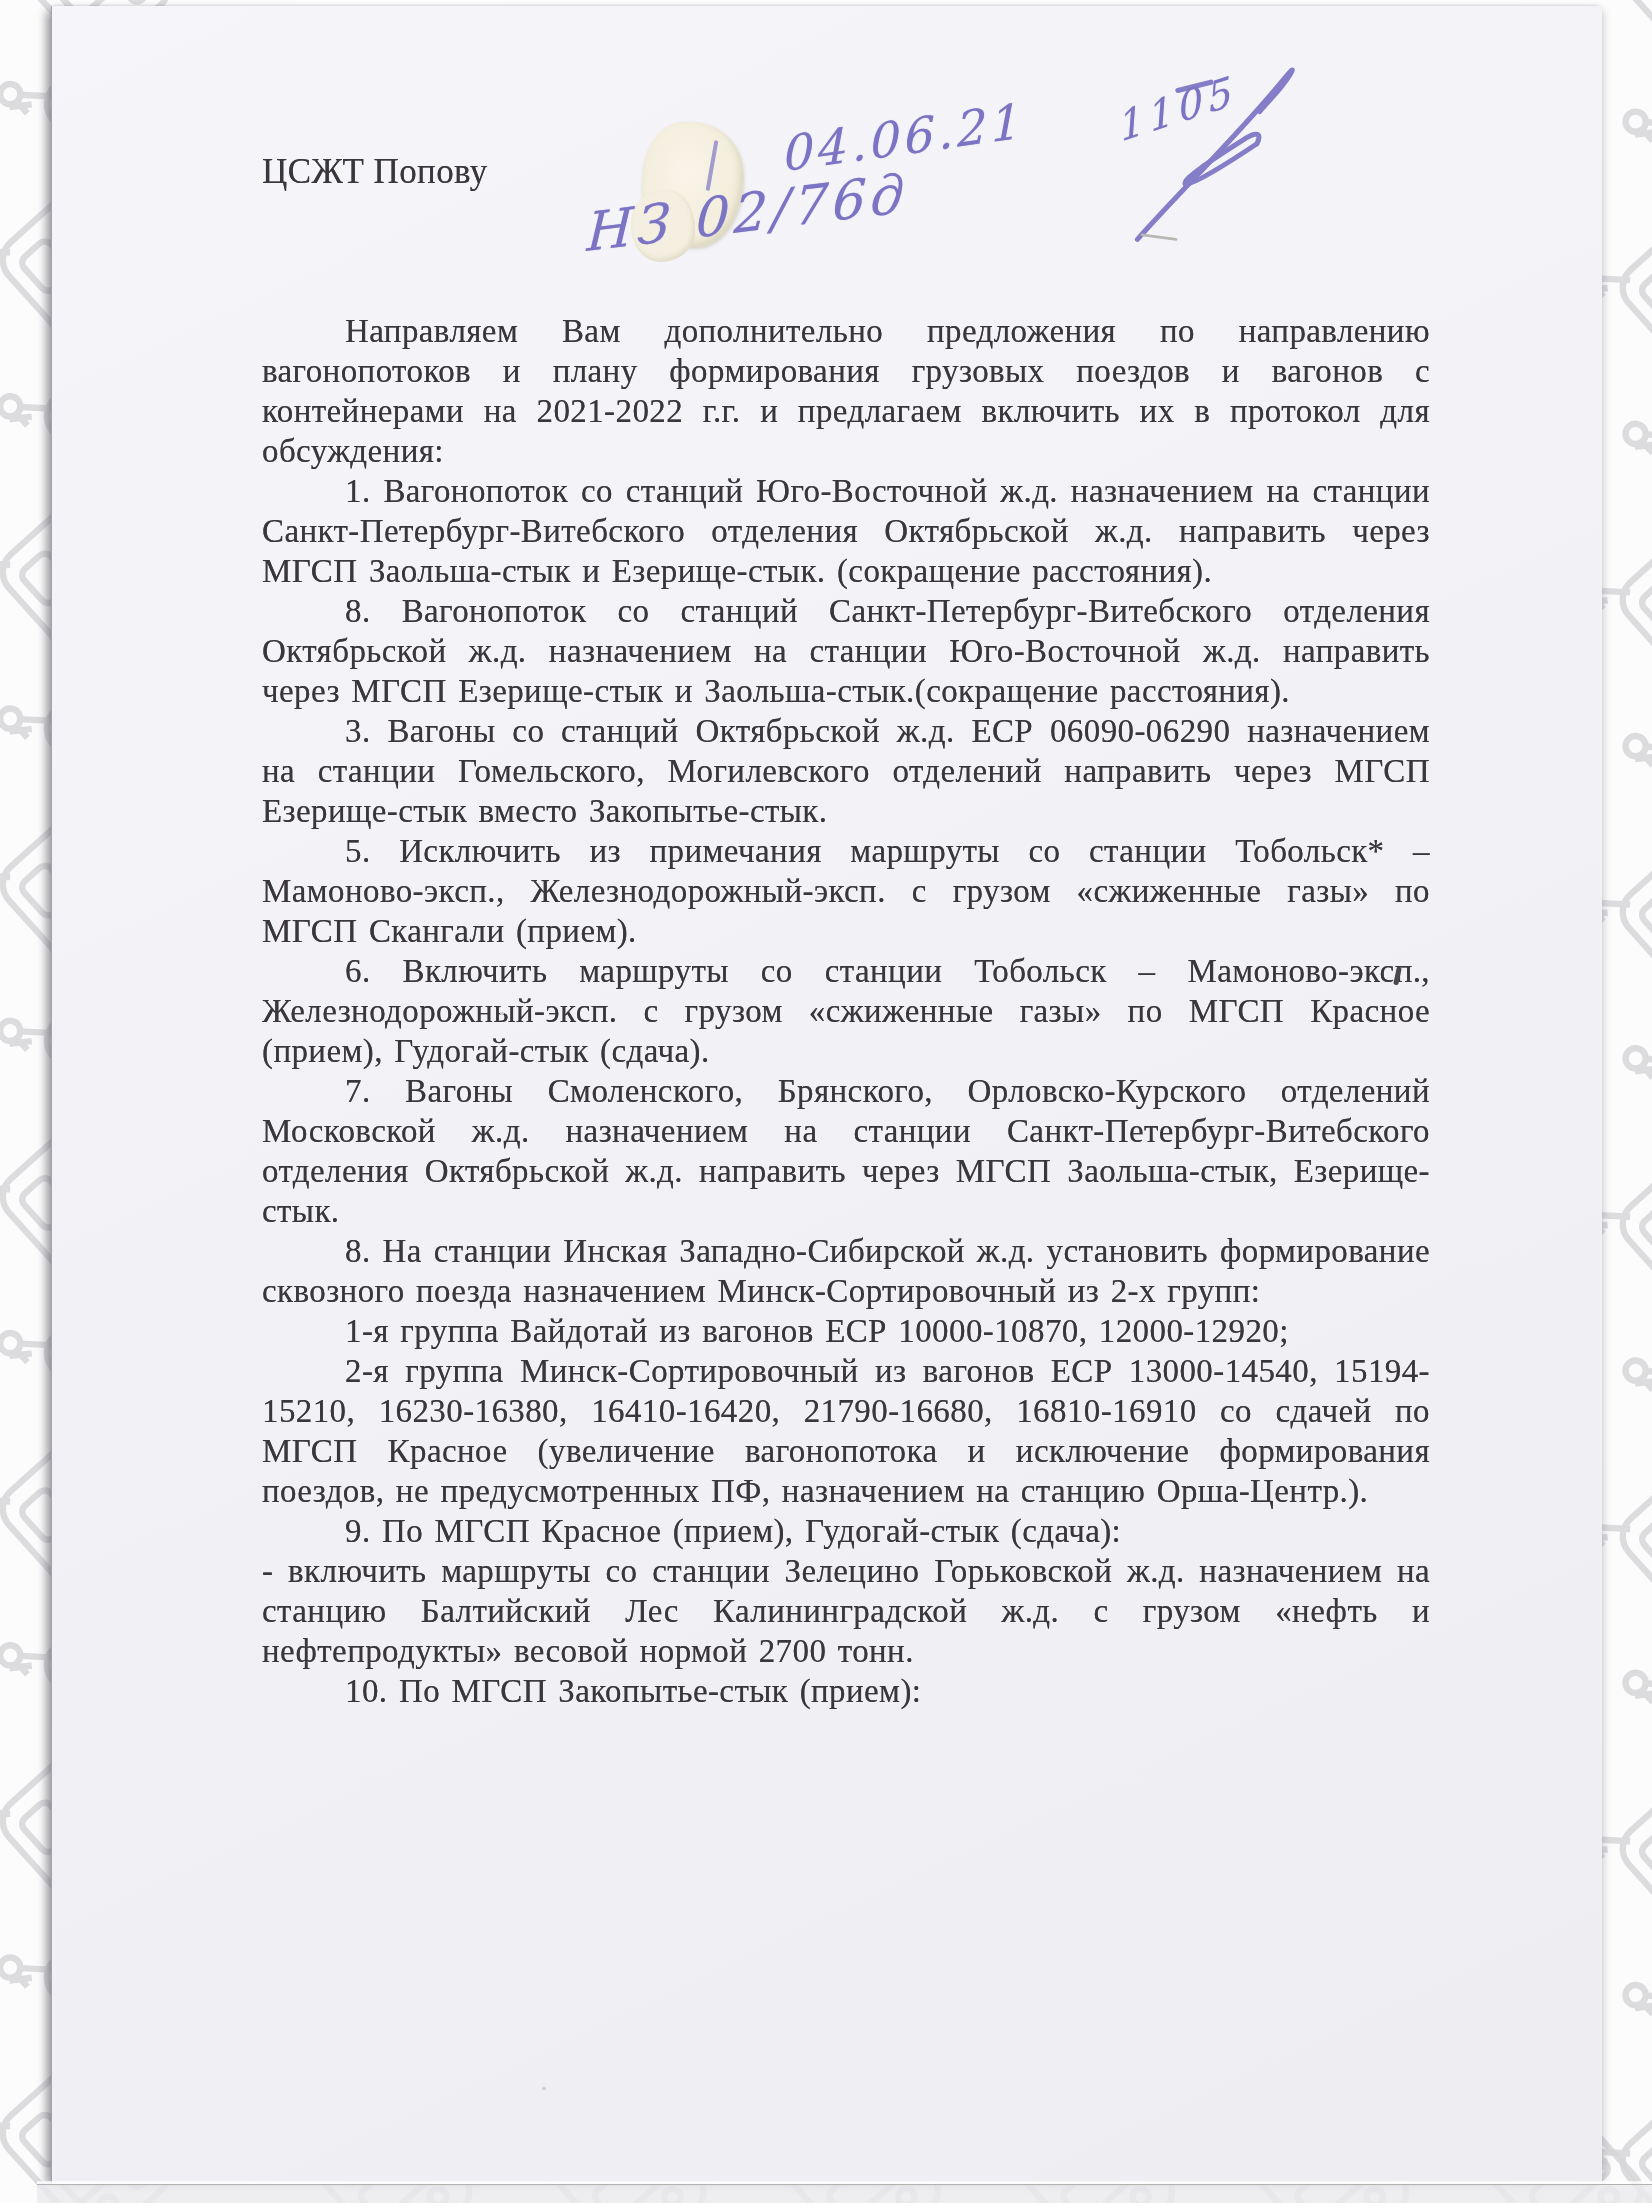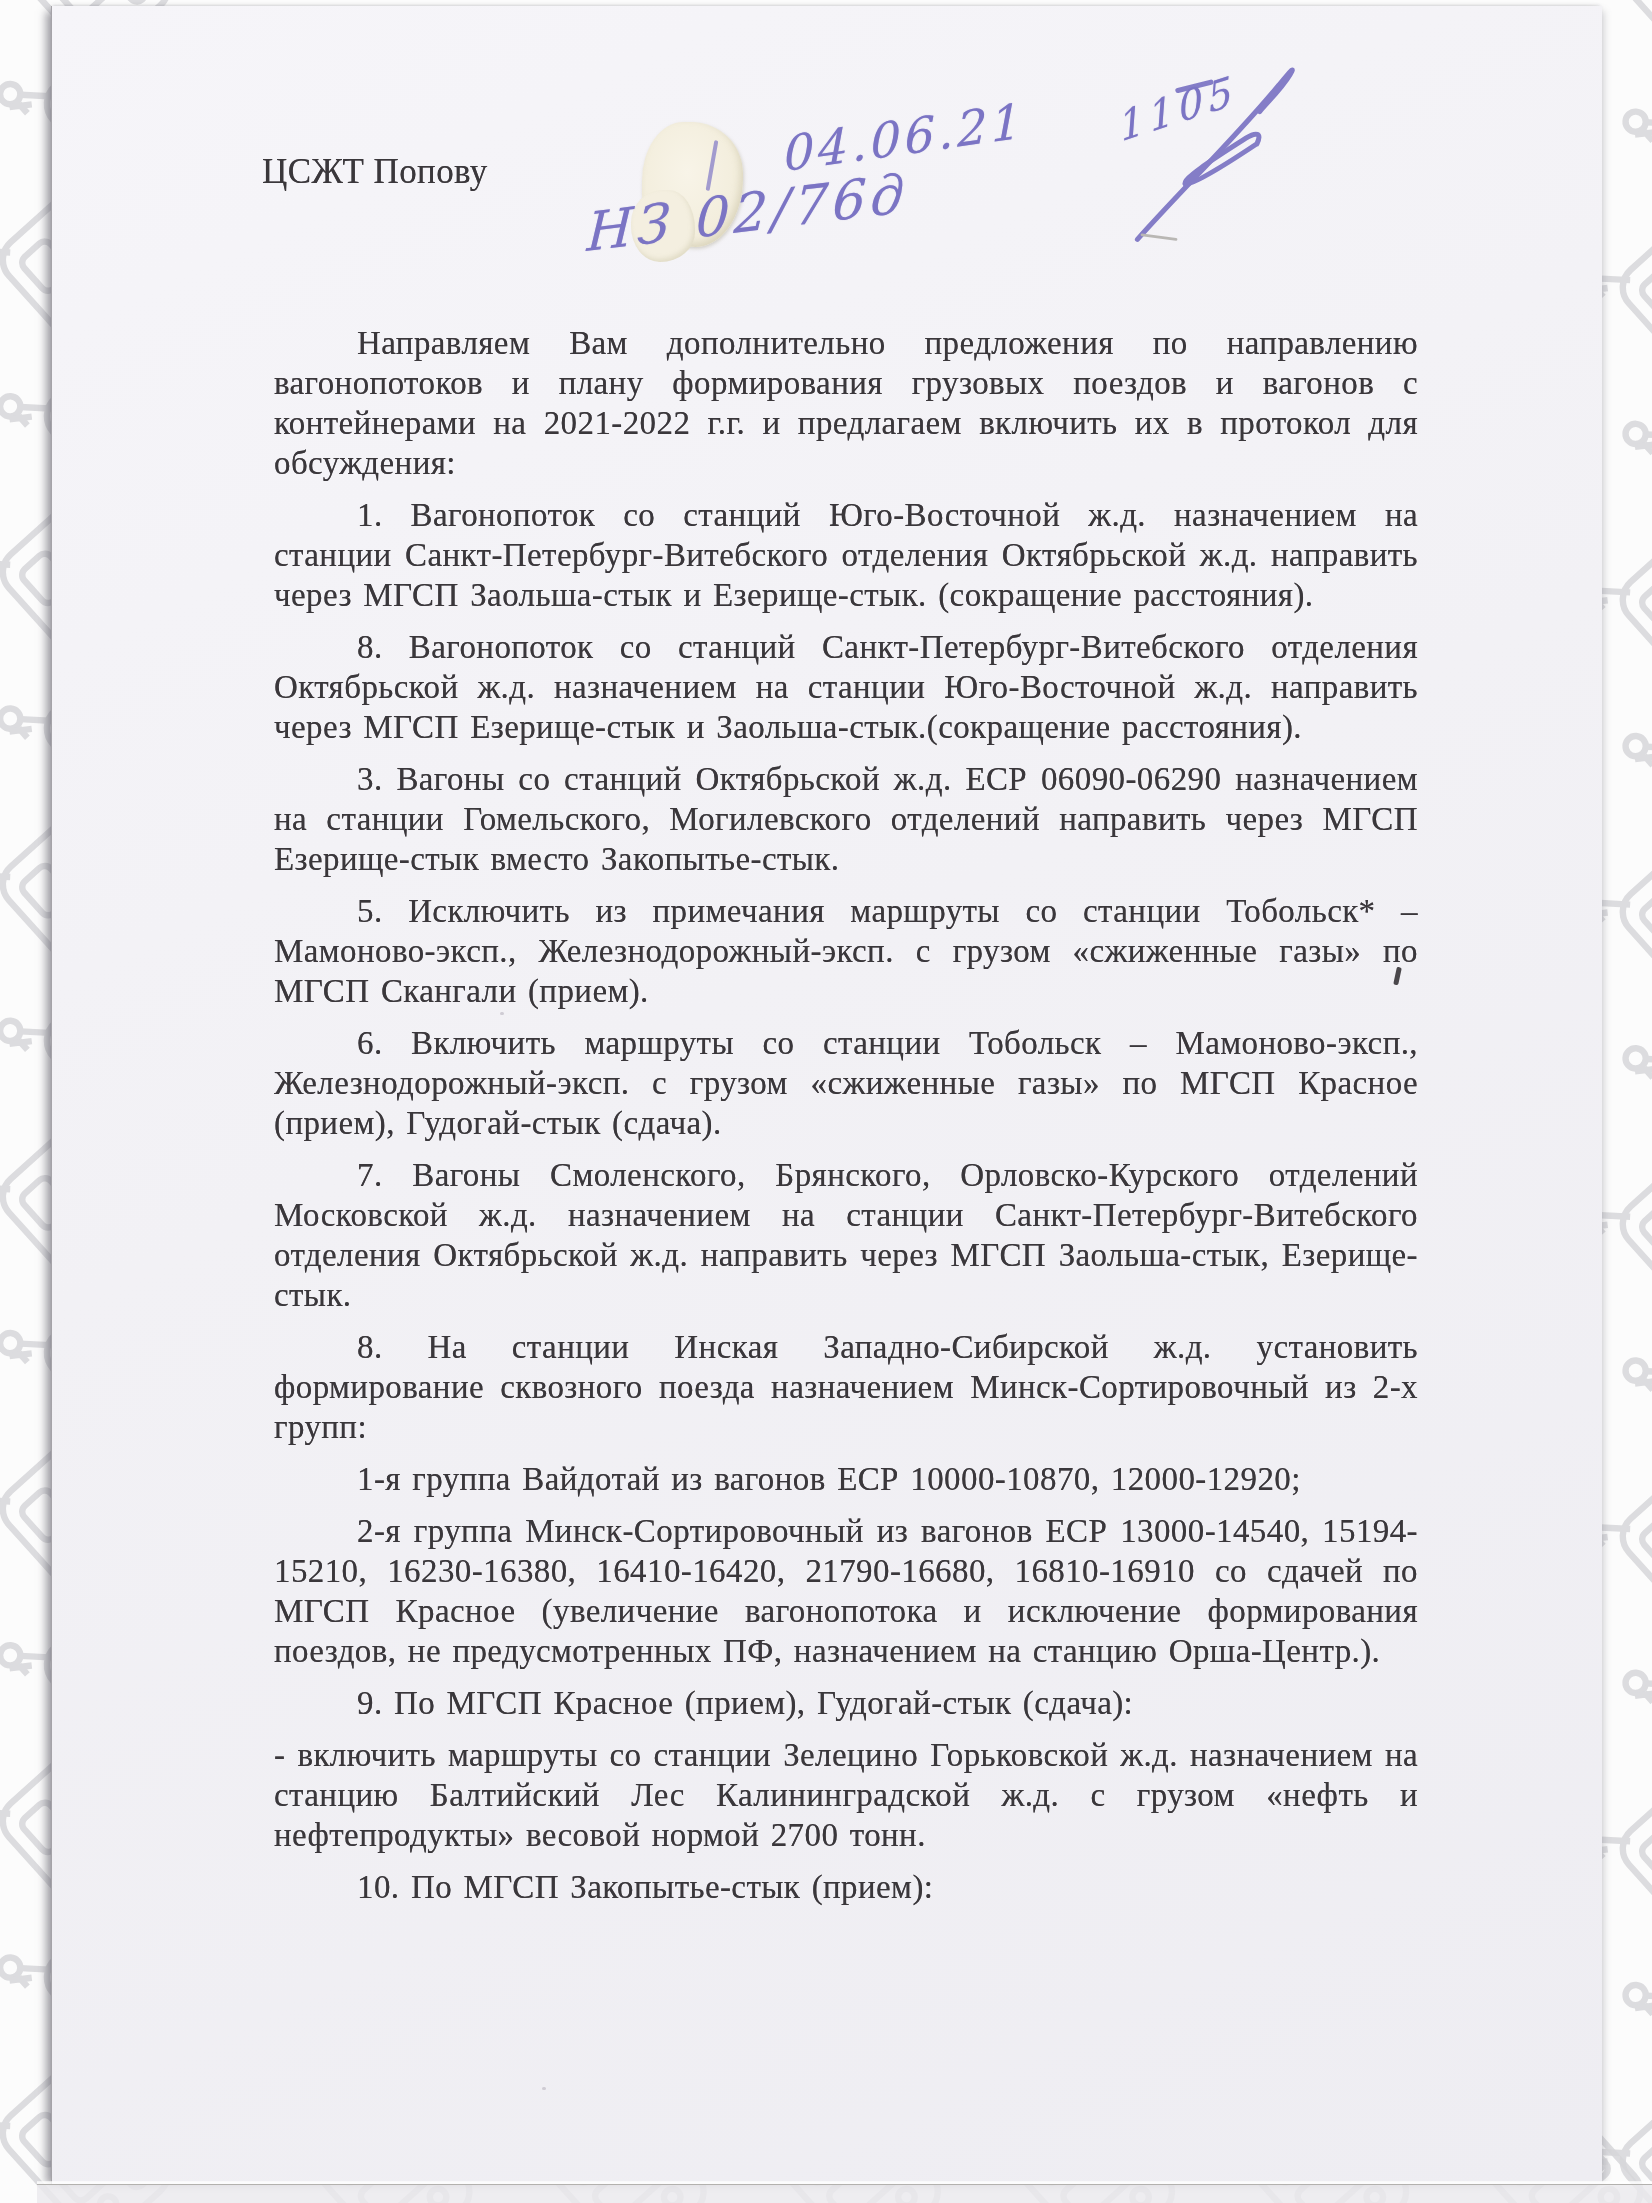--- a/index.html
+++ b/index.html
@@ -21,21 +21,21 @@
         box-shadow:0 -2.8px 0 rgba(255,255,255,.8);}
 
   
   .recipient{position:absolute;left:210px;top:141px;
         font-size:35px;line-height:49px;color:#3a373b;
         letter-spacing:0.4px;text-shadow:0 0 0.6px rgba(45,42,46,.75);}
   .body-text{position:absolute;left:210px;top:305px;width:1168px;
         font-size:33px;line-height:40px;color:#3a373b;
         letter-spacing:0.4px;word-spacing:2.8px;
         text-shadow:0 0 0.6px rgba(45,42,46,.7);}
-  .body-text p{margin:12px;text-align:justify;}
+  .body-text p{margin:0;text-align:justify;}
   .body-text p.indent{text-indent:83px;}
 
   
   .hw{position:absolute;color:#7b74c4;font-family:"DejaVu Serif",serif;
       font-style:italic;white-space:nowrap;
       text-shadow:0 0 0.9px rgba(123,116,196,.55);}
   .hw-date{left:731px;top:103px;font-size:48px;letter-spacing:3.7px;
       transform:rotate(-8deg) skewX(-8deg);}
   .hw-reg{left:534px;top:176px;font-size:53px;letter-spacing:4.6px;
       transform:rotate(-7deg) skewX(-10deg);}

